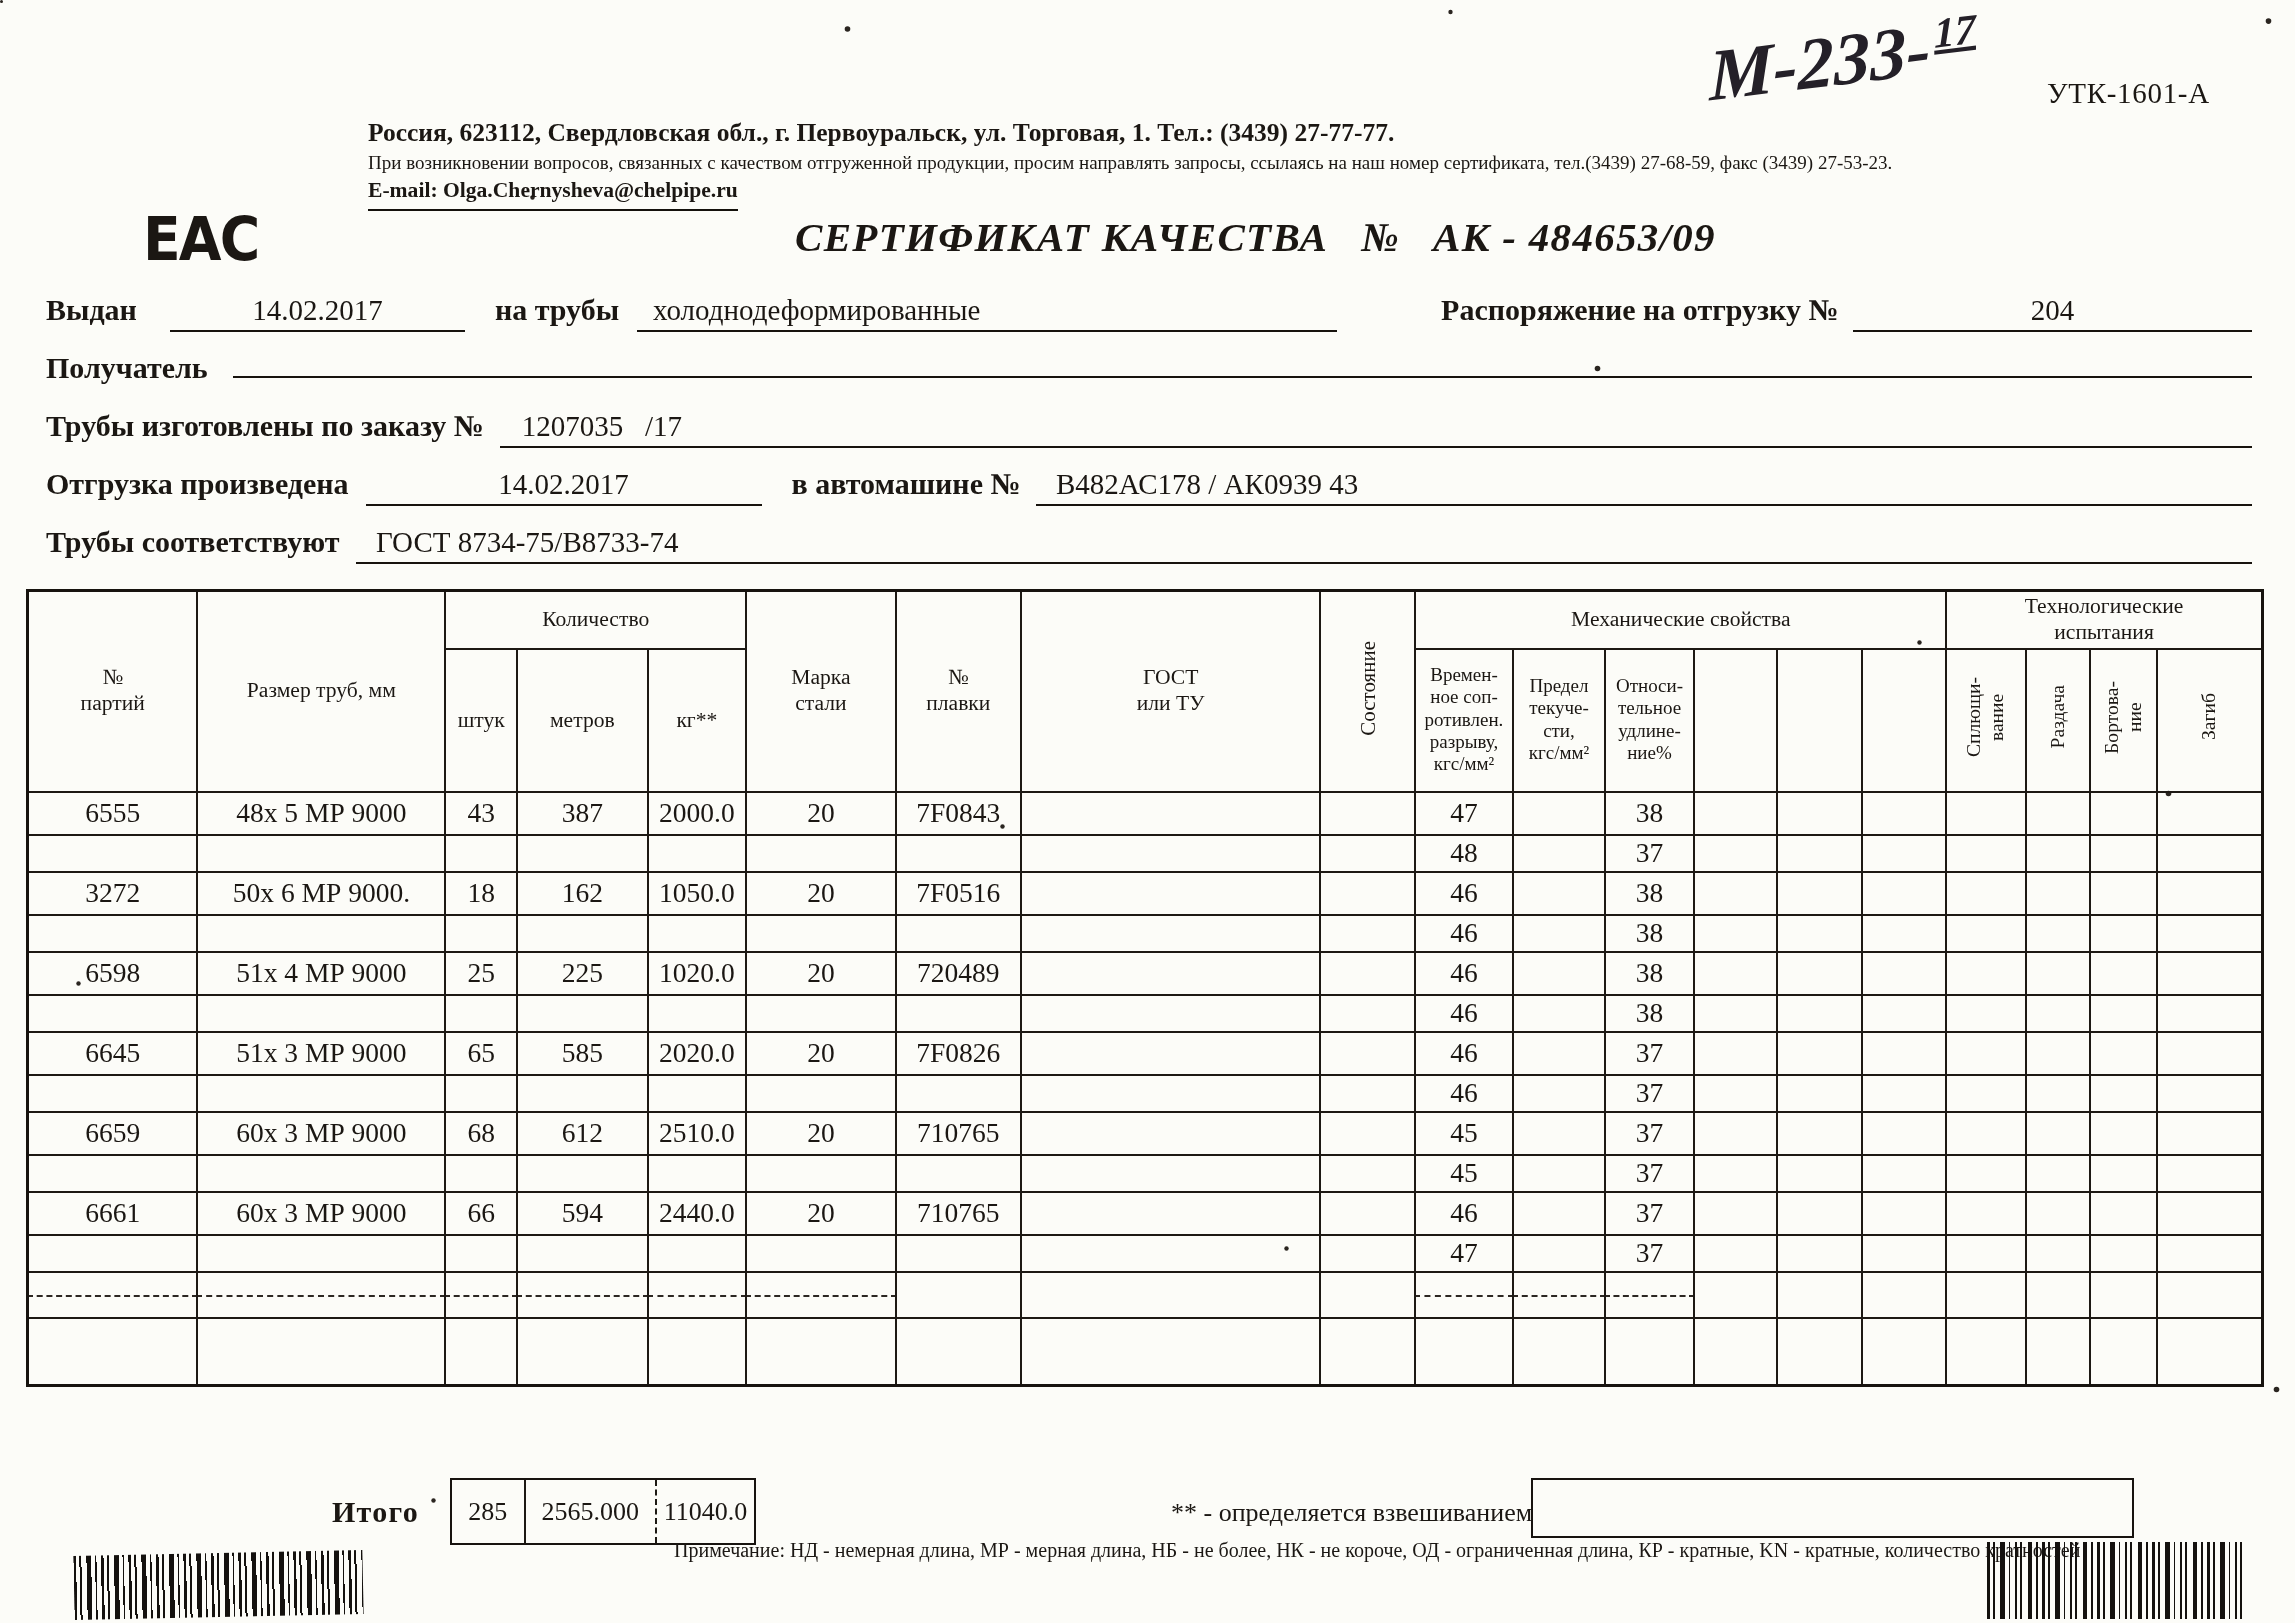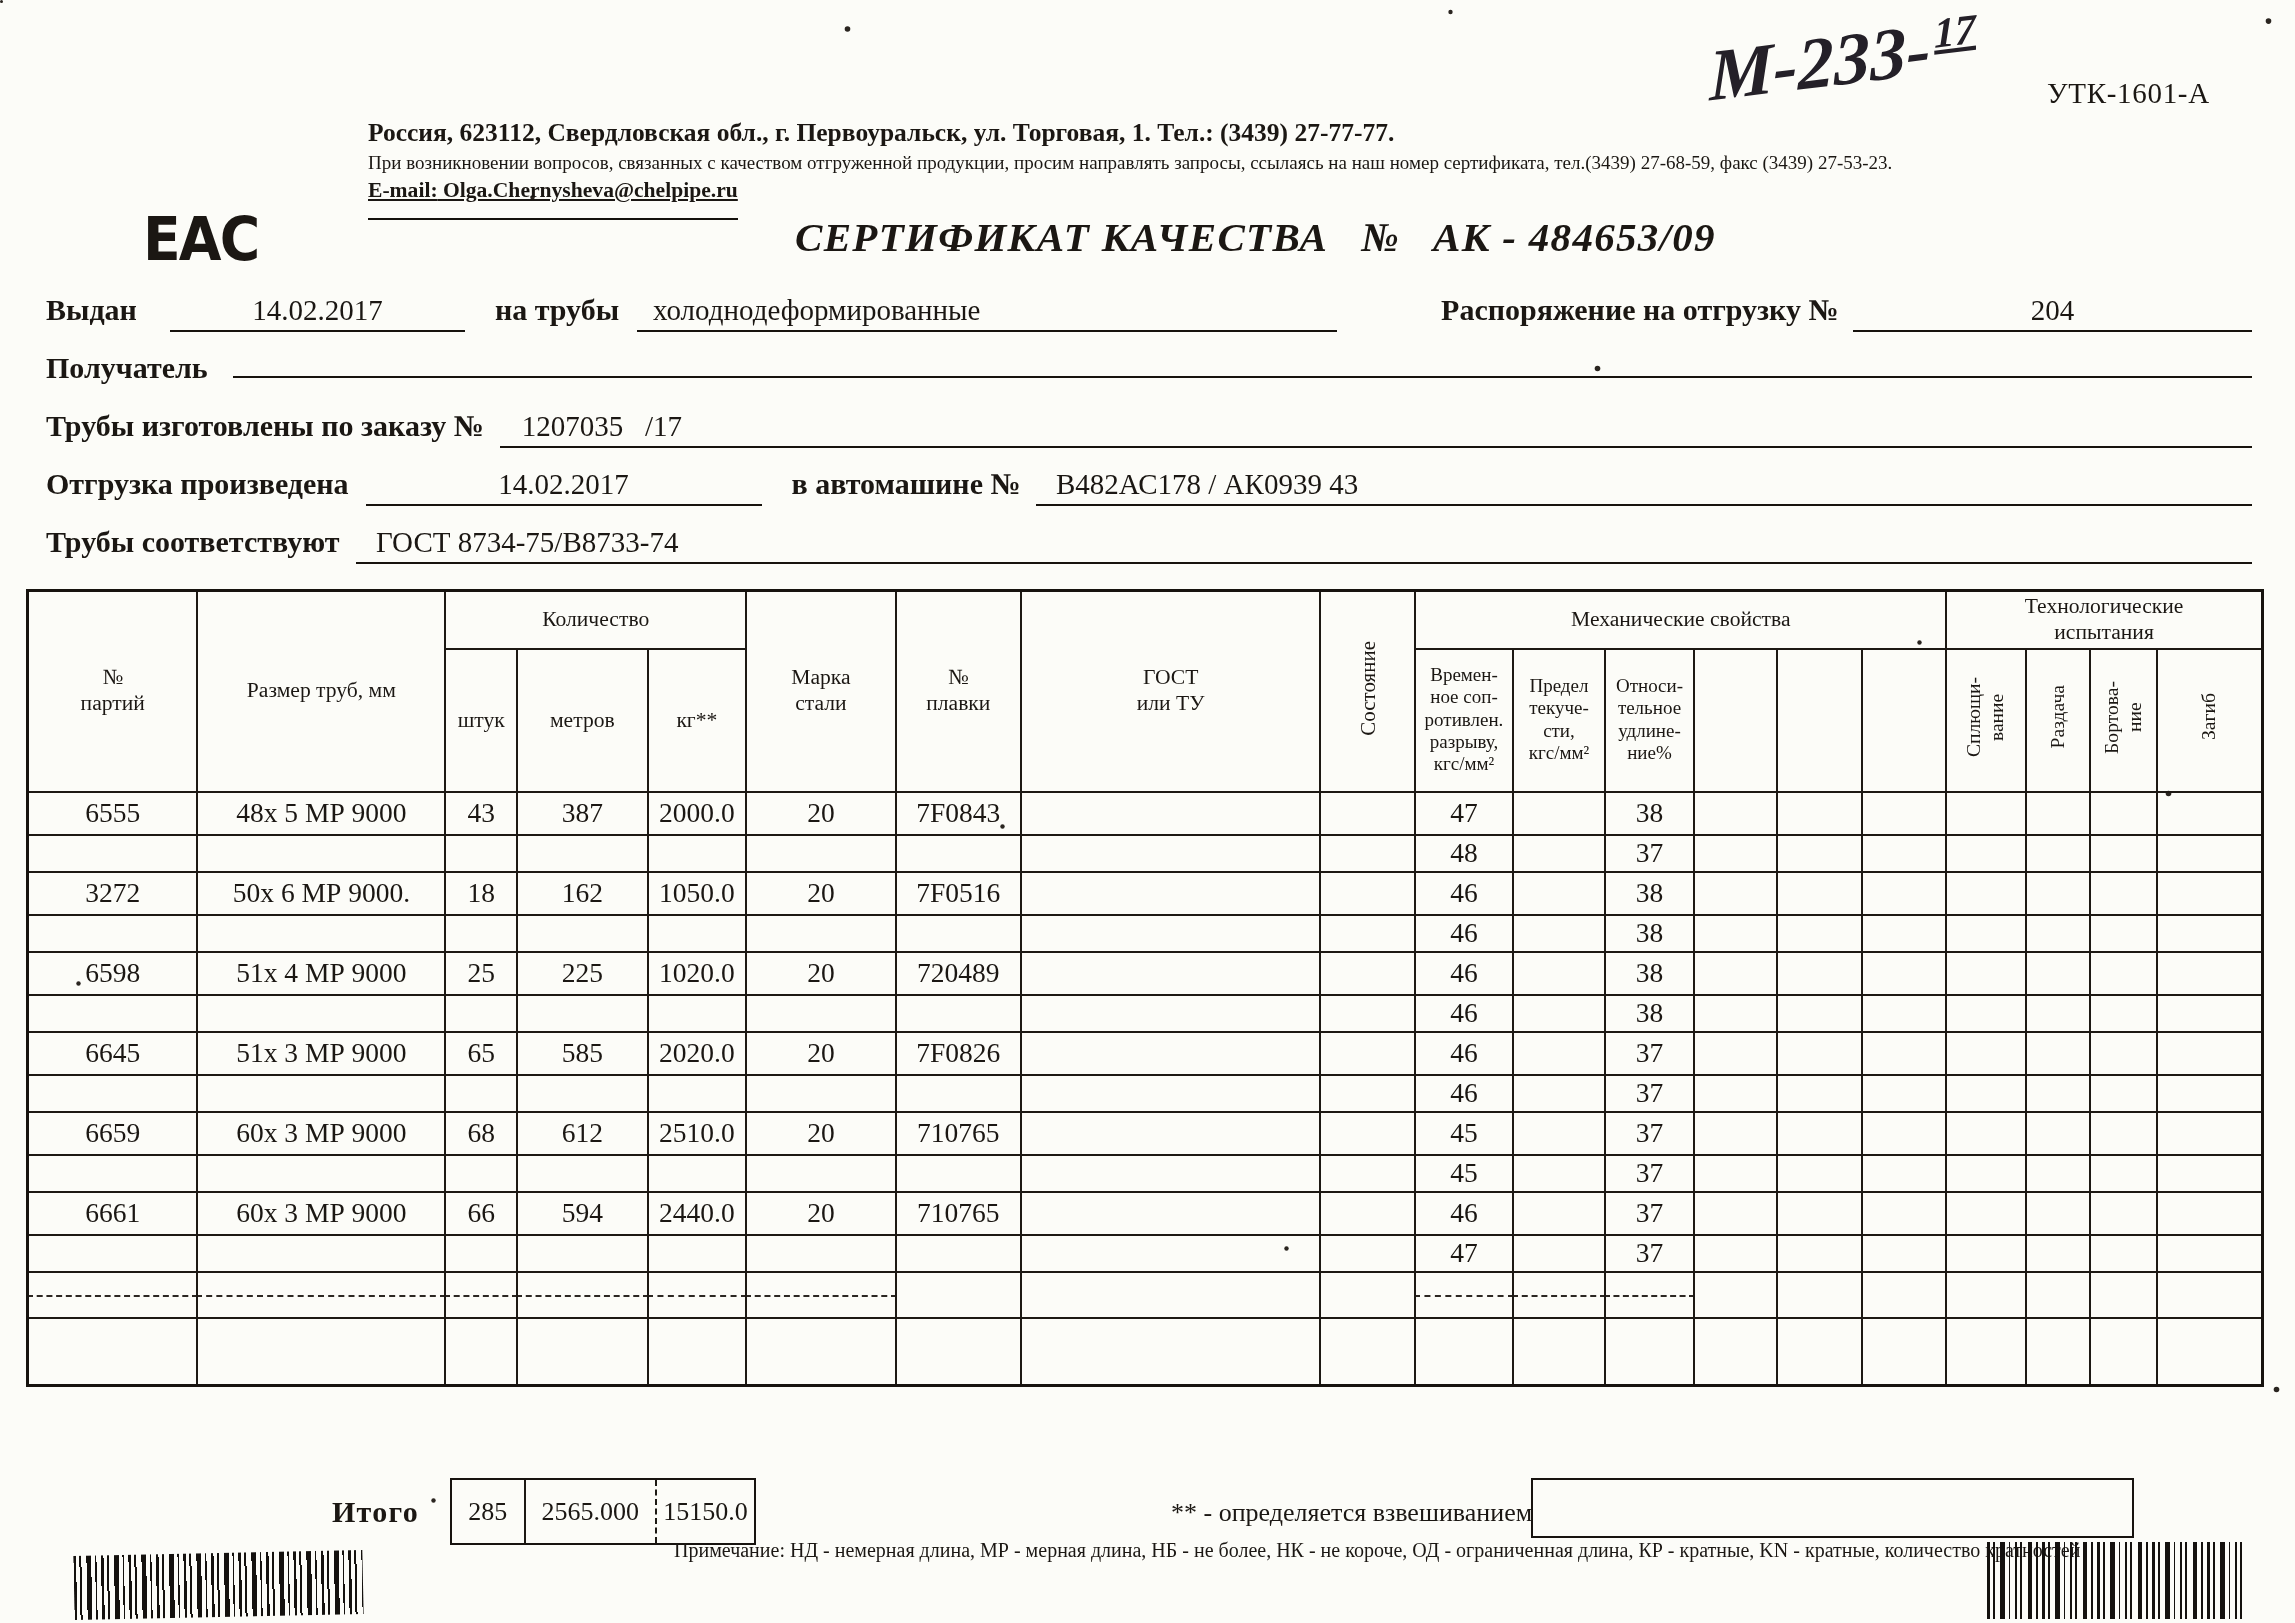--- a/index.html
+++ b/index.html
@@ -11,21 +11,21 @@
   
   .brand { position:absolute; left:45px; top:123px; display:flex; align-items:center; }
   .brand svg { flex:0 0 auto; }
   .brand-text { margin-left:9.2px; font-family:"Liberation Sans","DejaVu Sans",sans-serif;
     font-weight:700; font-size:31px; line-height:1.04; transform:scaleX(.82);
     transform-origin:left center; white-space:nowrap; letter-spacing:0; }
   .addr { position:absolute; left:368px; top:118px; width:1885px; }
   .addr1 { font-weight:700; font-size:25.5px; }
   .addr2 { font-size:19px; margin-top:3.9px; }
   .addr3 { margin-top:3.9px; font-size:21.6px; font-weight:700; }
-  .addr3 .u-mail { border-bottom:2.6px solid #14110c; padding-bottom:16px;text-decoration:underline; }
+  .addr3 .u-mail { border-bottom:2.6px solid #14110c; padding-bottom:7px; }
   .handwritten { position:absolute; left:1708px; top:18.3px; font-style:italic; font-weight:700;
     font-size:73px; transform:rotate(-7deg) skewX(-6deg); color:#242028; white-space:nowrap; }
   .hw-sup { font-size:42px; vertical-align:super; text-decoration:underline; margin-left:3.9px; }
   .formcode { position:absolute; left:2047px; top:77px; font-size:29px; letter-spacing:0.7px; }
   .eac { position:absolute; left:143px; top:204px; font-family:"DejaVu Sans","Liberation Sans",sans-serif;
     font-weight:900; font-size:60px; letter-spacing:-2px; transform:scaleX(.92); transform-origin:left; }
   
   .title { position:absolute; top:213px; left:0; width:100%; box-sizing:border-box; padding-left:216px;
     text-align:center; font-style:italic; font-weight:700; font-size:41px; letter-spacing:1.3px; white-space:nowrap; }
   .title .gap { display:inline-block; width:33px; }
@@ -512,21 +512,21 @@
           </tr>
         </tbody>
     </table>
   </div>
 
   <div class="summary">
     <div class="itogo">Итого</div>
     <div class="totals-box">
       <div class="tot t1">285</div>
       <div class="tot t2">2565.000</div>
-      <div class="tot t3">15150.0</div>
+      <div class="tot t3">11040.0</div>
     </div>
     <div class="weight-note">** - определяется взвешиванием</div>
     <div class="empty-box"></div>
   </div>
 
   <div class="footnote">Примечание: НД - немерная длина, МР - мерная длина, НБ - не более, НК - не короче, ОД - ограниченная длина, КР - кратные, KN - кратные, количество кратностей</div>
 
   <div class="barcode bc-left"></div>
   <div class="barcode bc-right"></div>
 </div>

